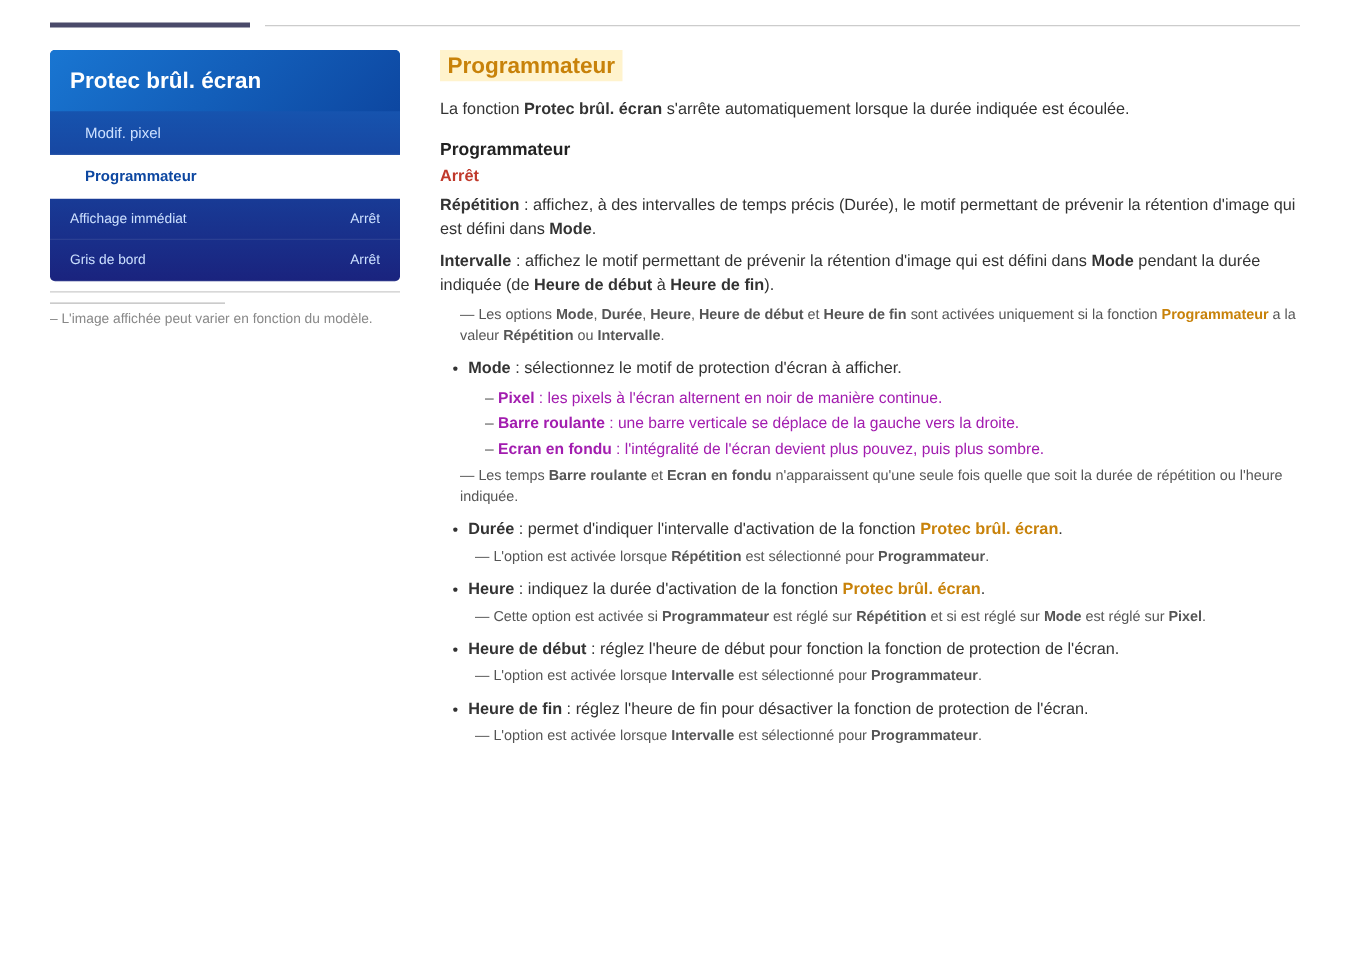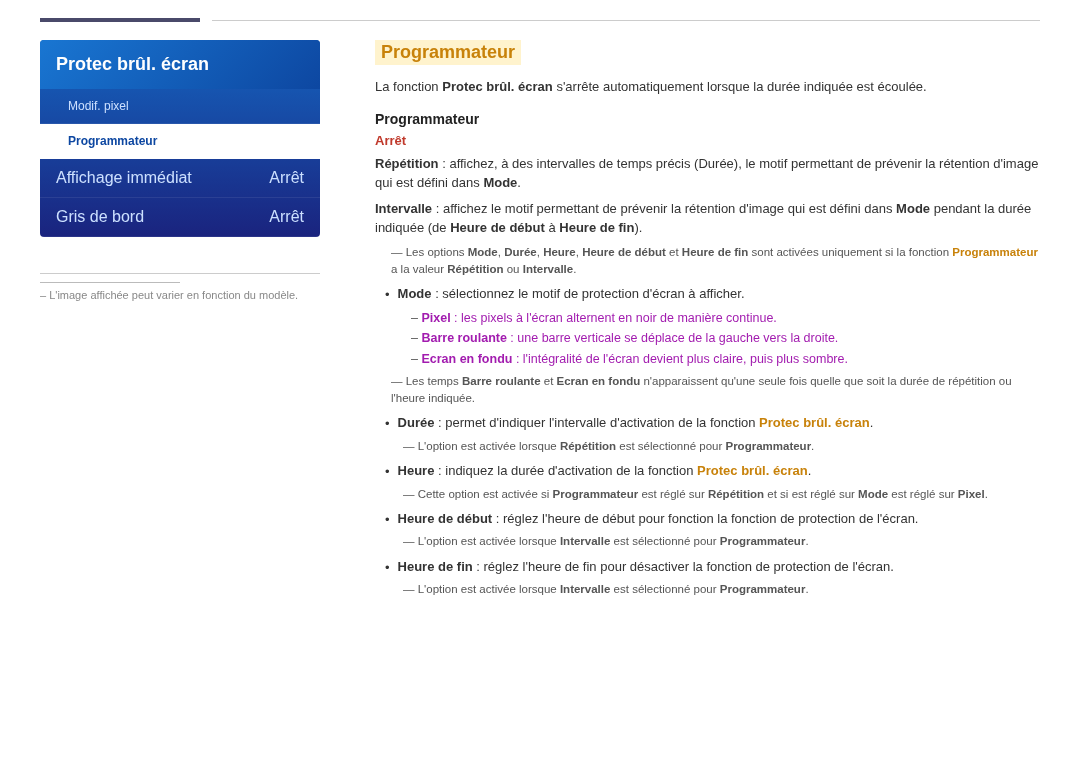--- a/index.html
+++ b/index.html
@@ -27,21 +27,21 @@
     }
     .top-bar-line-right {
       flex: 1;
       height: 1px;
       background: #ccc;
     }
 
     .main-layout {
       display: flex;
       padding: 0 40px;
-      gap: 55px;
+      gap: 32px;
     }
 
     
     .sidebar {
       width: 280px;
       flex-shrink: 0;
     }
     .sidebar-box {
       background: linear-gradient(180deg, #1565c0 0%, #1a237e 100%);
       border-radius: 4px;
@@ -64,30 +64,30 @@
     .sidebar-item.active {
       background: #fff;
       color: #0d47a1;
       font-weight: bold;
     }
     .sidebar-item-row {
       display: flex;
       justify-content: space-between;
       padding: 10px 16px;
       color: #cce0ff;
-      font-size: 16px;
+      font-size: 11px;
       cursor: pointer;
       border-bottom: 1px solid rgba(255,255,255,0.08);
     }
     .sidebar-item-row .value {
       color: #cce0ff;
     }
 
     .sidebar-note {
-      margin-top: 36px;
+      margin-top: 8px;
       font-size: 11px;
       color: #888;
       border-top: 1px solid #ccc;
       padding-top: 8px;
     }
     .sidebar-note-line {
       width: 140px;
       height: 1px;
       background: #bbb;
       margin-bottom: 6px;
@@ -241,21 +241,21 @@
       <span><span class="bold-black">Mode</span><span> : sélectionnez le motif de protection d'écran à afficher.</span></span>
     </div>
 
     <div class="sub-bullet">
       <span class="bold-black">Pixel</span><span> : les pixels à l'écran alternent en noir de manière continue.</span>
     </div>
     <div class="sub-bullet">
       <span class="bold-black">Barre roulante</span><span> : une barre verticale se déplace de la gauche vers la droite.</span>
     </div>
     <div class="sub-bullet">
-      <span class="bold-black">Ecran en fondu</span><span> : l'intégralité de l'écran devient plus claire, puis plus sombre.</span>
+      <span class="bold-black">Ecran en fondu</span><span> : l'intégralité de l'écran devient plus pouvez, puis plus sombre.</span>
     </div>
 
     <div class="note-line">
       <span>Les temps </span><span class="bold-black">Barre roulante</span><span> et </span><span class="bold-black">Ecran en fondu</span><span> n'apparaissent qu'une seule fois quelle que soit la durée de répétition ou l'heure indiquée.</span>
     </div>
 
     <div class="bullet-item">
       <span class="dot">•</span>
       <span><span class="bold-black">Durée</span><span> : permet d'indiquer l'intervalle d'activation de la fonction </span><span class="bold-orange">Protec brûl. écran</span><span>.</span></span>
     </div>

